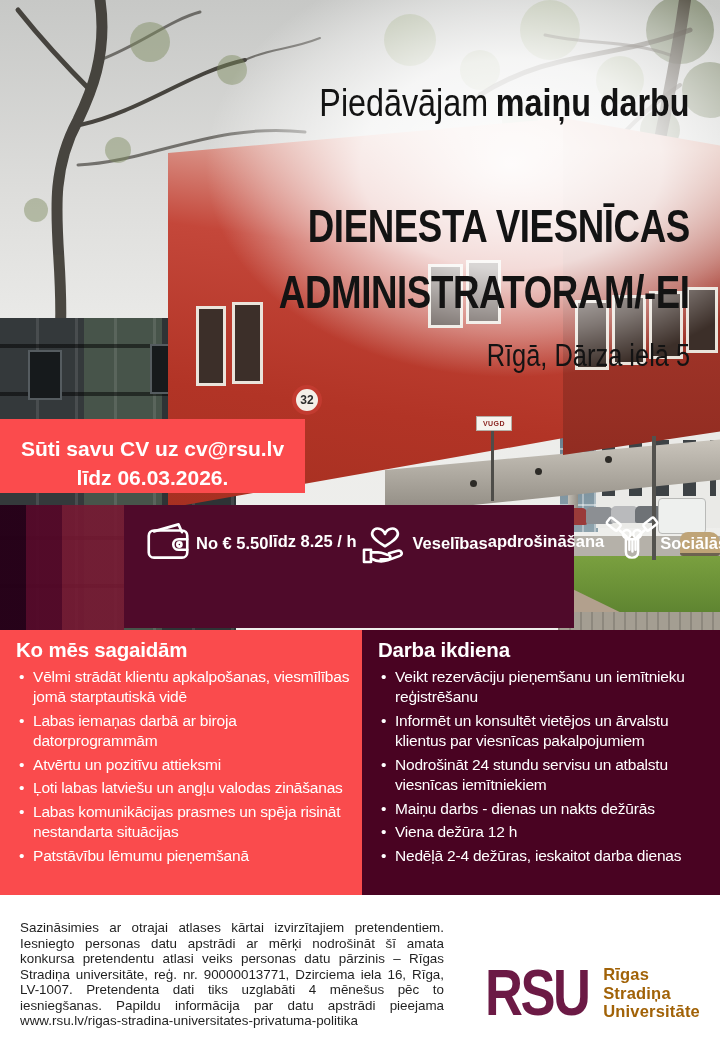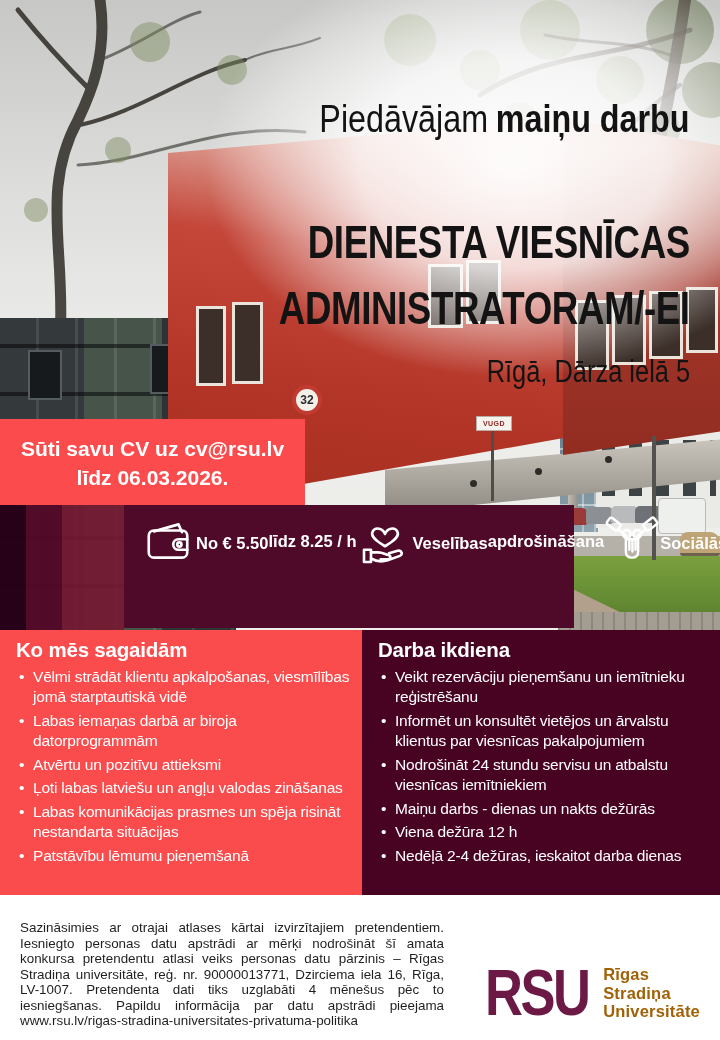--- a/index.html
+++ b/index.html
@@ -52,30 +52,30 @@
   .pole{position:absolute;left:652px;top:436px;width:4px;height:124px;background:#53524e;}
   .sign-32{position:absolute;left:292px;top:385px;width:30px;height:30px;border-radius:50%;
      background:#f4efe8;border:4px solid #c23b30;box-sizing:border-box;
      display:flex;align-items:center;justify-content:center;
      font-size:12px;font-weight:bold;color:#2c2c2c;}
   .sign-vugd{position:absolute;left:476px;top:416px;width:34px;height:13px;background:#f6f3ee;border:1px solid #b4aea6;
      display:flex;align-items:center;justify-content:center;font-size:7px;font-weight:bold;color:#8a2420;letter-spacing:.5px;}
   .vugd-pole{position:absolute;left:491px;top:429px;width:3px;height:72px;background:#4e4d49;}
 
   
-  .headline{position:absolute;left:0;top:16px;width:720px;height:430px;color:#131313;}
+  .headline{position:absolute;left:0;top:0;width:720px;height:430px;color:#131313;}
   .headline>div{position:absolute;right:30px;white-space:nowrap;}
   .tagline{top:82px;font-size:38px;transform:scaleX(.85);transform-origin:100% 50%;}
   .tagline b{margin-left:9px;}
   .title-line{font-size:47px;font-weight:bold;letter-spacing:-.5px;transform:scaleX(.78);transform-origin:100% 50%;}
   .title1{top:198px;} .title2{top:264px;}
   .location{top:338px;font-size:31px;transform:scaleX(.82);transform-origin:100% 50%;}
 
   
-  .cv-box{position:absolute;left:0;top:419px;width:305px;height:86px;background:#fb4b4d;
+  .cv-box{position:absolute;left:0;top:419px;width:305px;height:74px;background:#fb4b4d;
      color:#fff;font-weight:bold;font-size:21px;text-align:center;padding-top:15px;box-sizing:border-box;line-height:29px;}
 
   
   .tint-strip{position:absolute;left:0;top:505px;width:124px;height:125px;
      background:linear-gradient(90deg,rgba(38,0,24,.96) 0 26px,rgba(84,8,40,.95) 26px 62px,rgba(118,24,50,.90) 62px);}
   .benefits{position:absolute;left:124px;top:505px;width:450px;height:123px;background:#4f0a2a;
      display:flex;justify-content:space-between;align-items:flex-start;padding:8px 16px 0 16px;box-sizing:border-box;}
   .benefit{display:flex;flex-direction:row;align-items:center;}
   .benefit svg{width:56px;height:56px;display:block;}
   .benefit .lbl{margin-top:3px;color:#fff;font-weight:bold;font-size:16.5px;line-height:20px;text-align:center;white-space:nowrap;}

